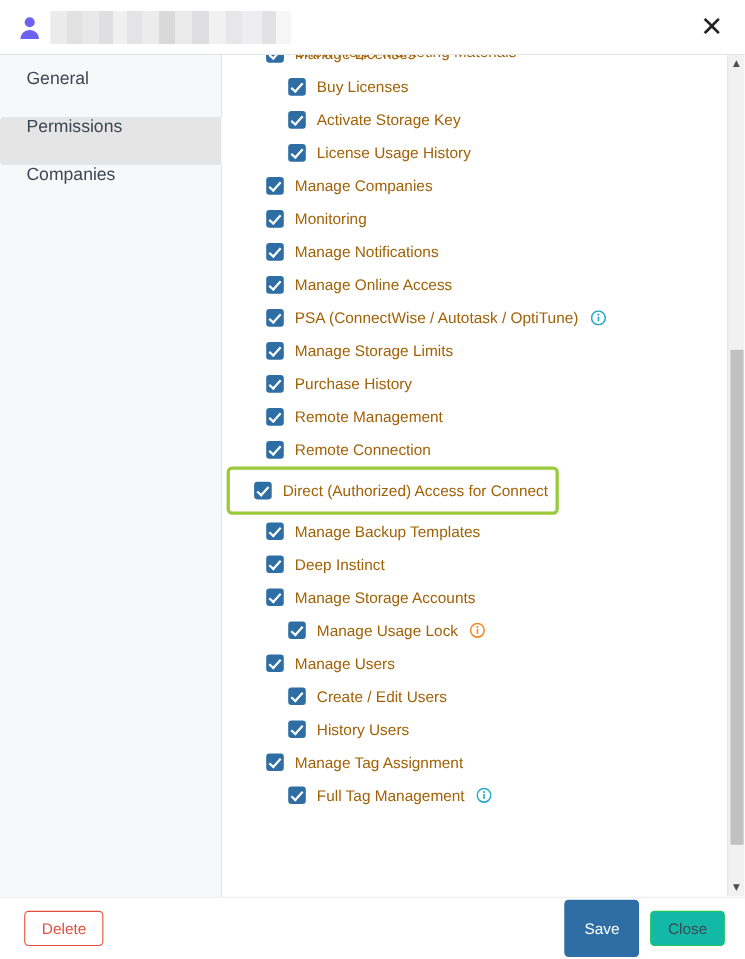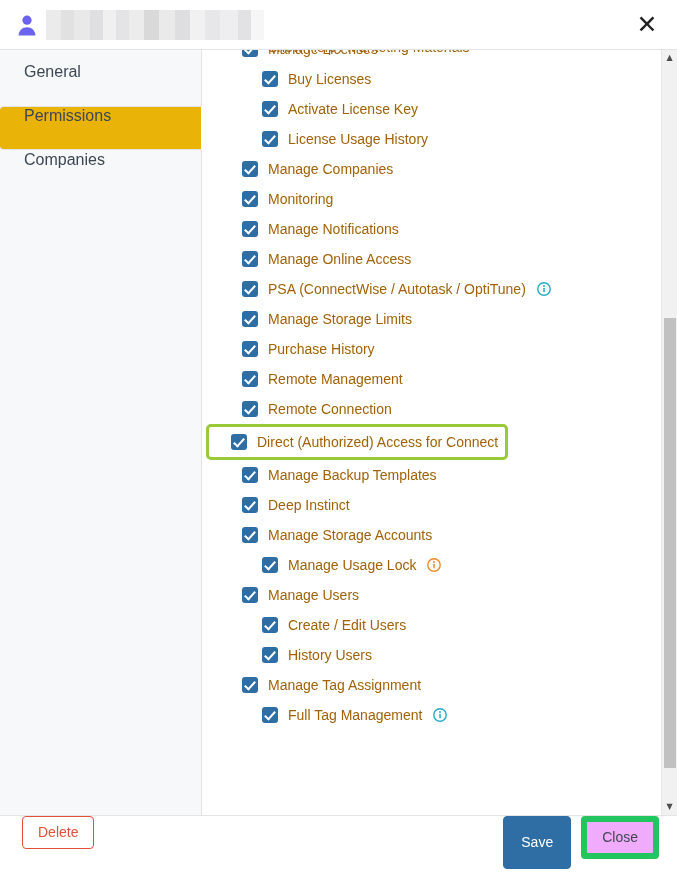--- a/index.html
+++ b/index.html
@@ -129,21 +129,21 @@
     align-items: flex-start;
     padding-left: 24px;
     font-size: 16px;
     color: #3b4754;
     cursor: pointer;
     border-top: 1px solid transparent;
     border-bottom: 1px solid transparent;
     position: relative;
   }
   .side-item.active {
-    background: #eab308;
+    background: #e5e5e5;
     border-top: 1px solid #e2e4e6;
     border-bottom: 1px solid #e2e4e6;
     border-right: 1px solid #ffffff;
     margin-right: -1px;
     border-top-left-radius: 4px;
     border-bottom-left-radius: 4px;
   }
 
   
   .perm-panel {
@@ -204,21 +204,21 @@
     display: inline-flex;
     align-items: center;
     justify-content: center;
     cursor: pointer;
   }
 
   
   .perm-row.highlight {
     margin-left: 4px;
     margin-right: 0;
-    height: 36px;
+    height: 44px;
     width: 302px;
     border: 3px solid #9ac939;
     border-radius: 5px;
     background: #ffffff;
     padding-left: 22px;
   }
 
   
   .clip-top {
     position: absolute;
@@ -269,21 +269,21 @@
     border-radius: 0;
     cursor: pointer;
   }
 
   
   .dlg-footer {
     height: 57px;
     min-height: 57px;
     border-top: 1px solid #e2e4e6;
     display: flex;
-    align-items: flex-start;
+    align-items: center;
     padding: 0 18px 0 22px;
     background: #ffffff;
   }
   .btn {
     font-family: "Liberation Sans", sans-serif;
     font-size: 14px;
     border-radius: 4px;
     padding: 7px 15px;
     cursor: pointer;
     line-height: 1.2;
@@ -294,22 +294,22 @@
     color: #e0503a;
   }
   .btn-save {
     border: 1px solid #2e6ea4;
     background: #2e6ea4;
     color: #ffffff;
     margin-left: auto;
     padding: 17px 17px;
   }
   .btn-close {
-    border: 6px solid #22c55e;
-    background: #f0abfc;
+    border: 1px solid #22c55e;
+    background: #14b8a6;
     color: #3d4853;
     margin-left: 10px;
     padding: 7px 15px;
   }
 </style>
 </head>
 <body>
 
 <div class="dialog">
 
@@ -354,21 +354,21 @@
             <div class="perm-row">
               <span class="cbox"></span>
               <span class="lbl">Manage Licenses</span>
             </div>
             <div class="perm-row indent">
               <span class="cbox"></span>
               <span class="lbl">Buy Licenses</span>
             </div>
             <div class="perm-row indent">
               <span class="cbox"></span>
-              <span class="lbl">Activate License Key</span>
+              <span class="lbl">Activate Storage Key</span>
             </div>
             <div class="perm-row indent">
               <span class="cbox"></span>
               <span class="lbl">License Usage History</span>
             </div>
             <div class="perm-row">
               <span class="cbox"></span>
               <span class="lbl">Manage Companies</span>
             </div>
             <div class="perm-row">

